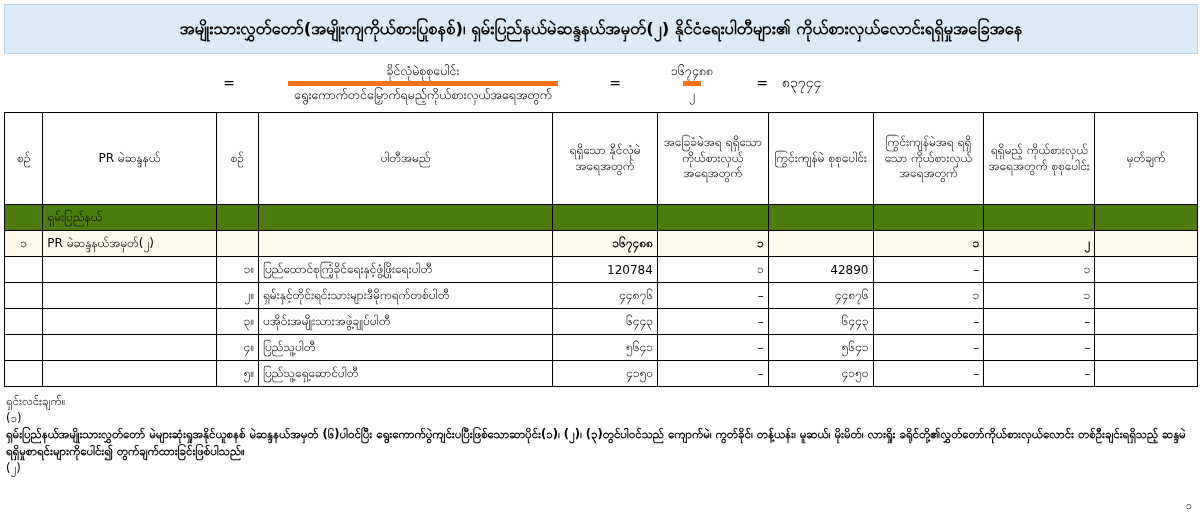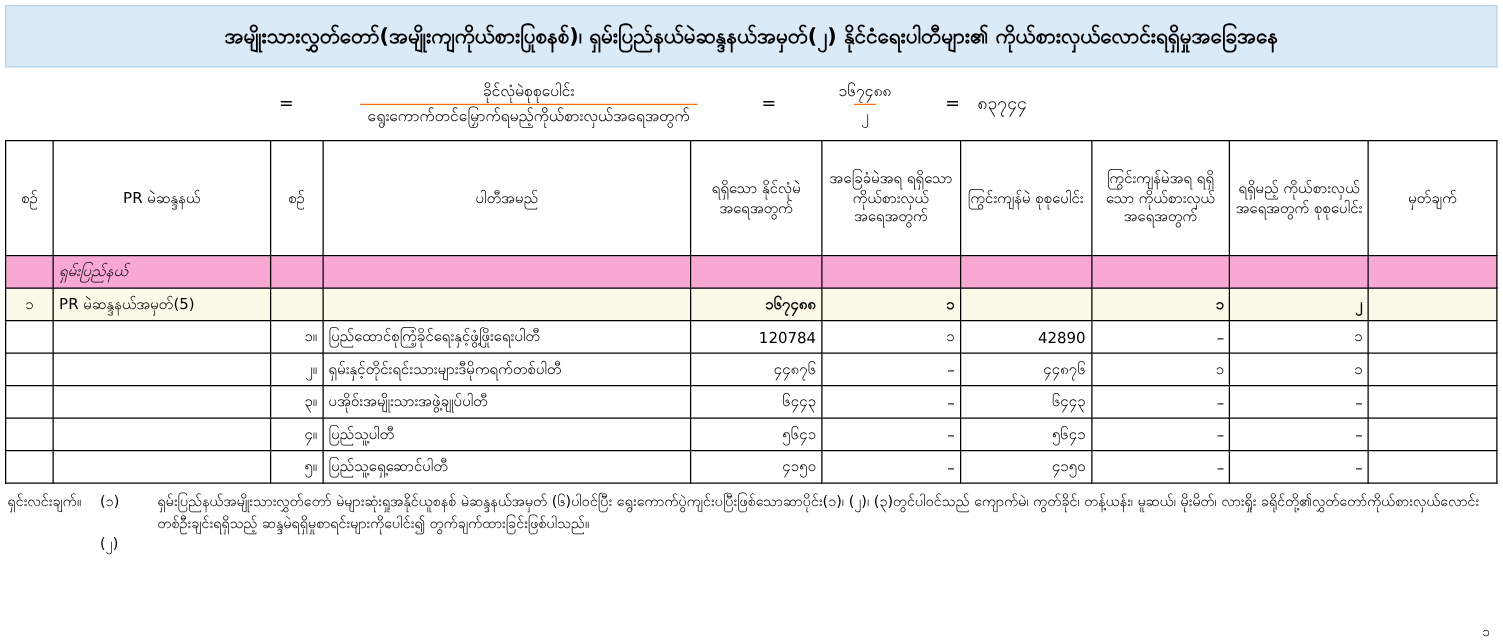--- a/index.html
+++ b/index.html
@@ -52,21 +52,21 @@
     text-align: center;
   }
   .frac {
     display: inline-flex;
     flex-direction: column;
     align-items: center;
     font-size: 12.5px;
     line-height: 1.3;
   }
   .frac .num { padding: 0 6px 1px 6px; }
-  .frac .den { padding: 1px 6px 0 6px; border-top: 1px solid #f97316; }
+  .frac .den { padding: 1px 6px 0 6px; border-top: 5px solid #f97316; }
   .frac.wide { min-width: 330px; }
   .frac.narrow { min-width: 100px; }
   .f-eq2 { font-size: 14px; width: 54px; text-align: center; }
   .f-eq3 { font-size: 14px; width: 40px; text-align: center; }
   .f-result { font-size: 14px; }
 
   
   table.main {
     border-collapse: collapse;
     margin: 2px 4px 0 4px;
@@ -82,42 +82,41 @@
   table.main thead th {
     height: 92px;
     text-align: center;
     font-weight: normal;
     line-height: 1.3;
   }
   .c-center { text-align: center; }
   .c-left { text-align: left; }
   .c-right { text-align: right; }
   .row-region td {
-    background: #f9a8d4;
+    background: #4d7c0f;
     height: 26px;
-    font-style: italic;
   }
   .row-party-head td {
     background: #fdf9e8;
     font-weight: bold;
     height: 26px;
   }
   .row-party-head td.plain { font-weight: normal; }
   tbody tr.data td { height: 26px; }
 
   
   .notes {
     margin: 6px 6px 0 6px;
     font-size: 11.5px;
     line-height: 1.45;
   }
-  .note-row { display: flex; align-items: flex-start; }
+  .note-row { display: flex; align-items: flex-start; flex-direction: column; }
   .note-lead { width: 74px; flex: none; }
   .note-num { width: 46px; flex: none; text-align: left; }
-  .note-body { flex: 1; }
+  .note-body { flex: 1; font-weight: bold; }
   .page-num {
     position: absolute;
     right: 10px;
     bottom: 2px;
     font-size: 11px;
   }
 </style>
 </head>
 <body>
 
@@ -179,21 +178,21 @@
         <td></td>
         <td></td>
         <td></td>
         <td></td>
         <td></td>
         <td></td>
         <td></td>
       </tr>
       <tr class="row-party-head">
         <td class="c-center plain">၁</td>
-        <td class="c-left plain">PR မဲဆန္ဒနယ်အမှတ်(5)</td>
+        <td class="c-left plain">PR မဲဆန္ဒနယ်အမှတ်(၂)</td>
         <td class="c-center"></td>
         <td class="c-left"></td>
         <td class="c-right">၁၆၇၄၈၈</td>
         <td class="c-right">၁</td>
         <td class="c-right"></td>
         <td class="c-right">၁</td>
         <td class="c-right">၂</td>
         <td class="c-center"></td>
       </tr>
 

